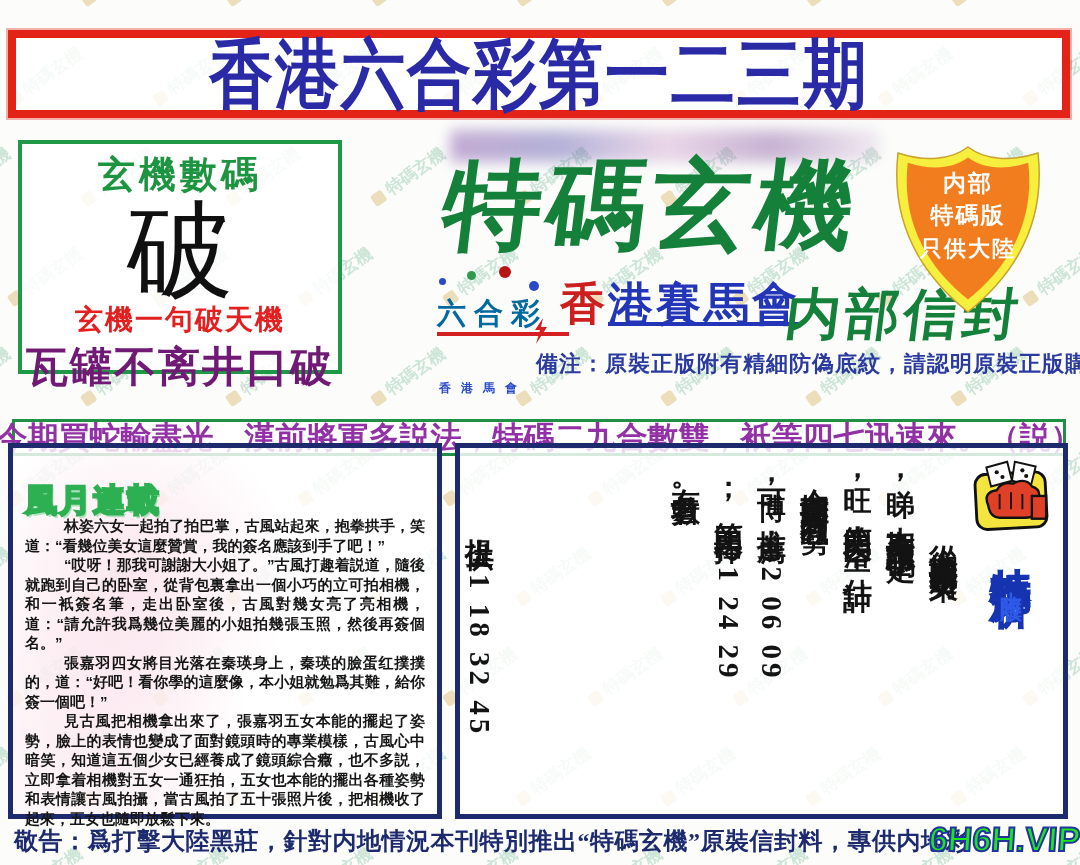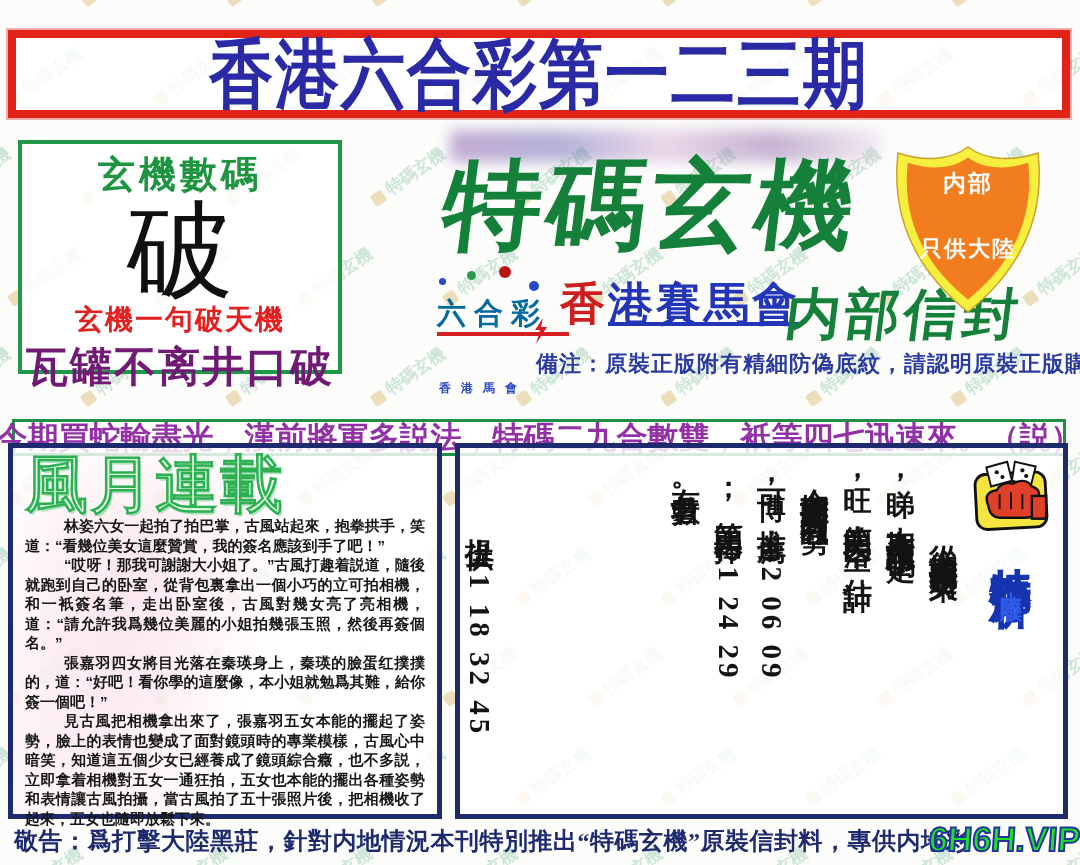--- a/index.html
+++ b/index.html
@@ -80,21 +80,21 @@
 
   
   #story-panel { left:8px; top:443px; width:434px; height:376px;
       border:5px solid #1d2a6e;
       background:
         radial-gradient(circle at 28% 35%, rgba(242,166,196,.28), transparent 42%),
         radial-gradient(circle at 18% 78%, rgba(242,166,196,.22), transparent 36%),
         rgba(255,255,255,.82);
       padding:6px 12px 4px; }
   #story-panel .head { display:flex; align-items:flex-end; height:62px; }
-  #story-panel .serial { font-size:63px; font-weight:400; color:#defae4;
+  #story-panel .serial { font-size:32px; font-weight:700; color:#defae4;
       -webkit-text-stroke:2.5px #2db052; text-shadow:2px 3px 0 rgba(80,200,120,.45);
       letter-spacing:2px; line-height:1; }
   #story-panel .s-title { font-size:33px; font-weight:900; color:#d92222;
       margin-left:36px; margin-bottom:4px; line-height:1; }
   #story-panel .body { margin-top:0; font-size:15px; font-weight:700;
       line-height:19.5px; color:#161616; text-align:justify; }
   #story-panel .body p { text-indent:2.6em; }
 
   
   #analysis-panel { left:455px; top:443px; width:613px; height:376px;
@@ -244,20 +244,21 @@
   <div id="envelope" class="layer">内部信封</div>
 
   <div id="note" class="layer">備注：原裝正版附有精細防偽底紋，請認明原裝正版購買</div>
 
   <div id="badge" class="layer">
     <svg width="150" height="172" viewBox="0 0 150 172">
       <path d="M75 3 C92 16 118 18 145 9 C151 62 136 119 75 168 C14 119 -1 62 5 9 C32 18 58 16 75 3 Z" fill="#f6ef3e" stroke="#caa12c" stroke-width="1.5"></path>
       <path d="M75 3 C92 16 118 18 145 9 C151 62 136 119 75 168 C14 119 -1 62 5 9 C32 18 58 16 75 3 Z" fill="#f27d1e" transform="translate(10.5,11) scale(0.86)"></path>
     </svg>
     <div class="b-line b1">内部</div>
+    <div class="b-line b2">特碼版</div>
     <div class="b-line b3">只供大陸</div>
   </div>
 
   <div id="tip-row" class="layer">
     <div class="tip">今期買蛇輸盡光，漢前將軍多説法，特碼二九合數雙，衹等四七迅速來。（説）</div>
   </div>
 
   <div id="story-panel" class="layer">
     <div class="head">
       <div class="serial">風月連載</div>

